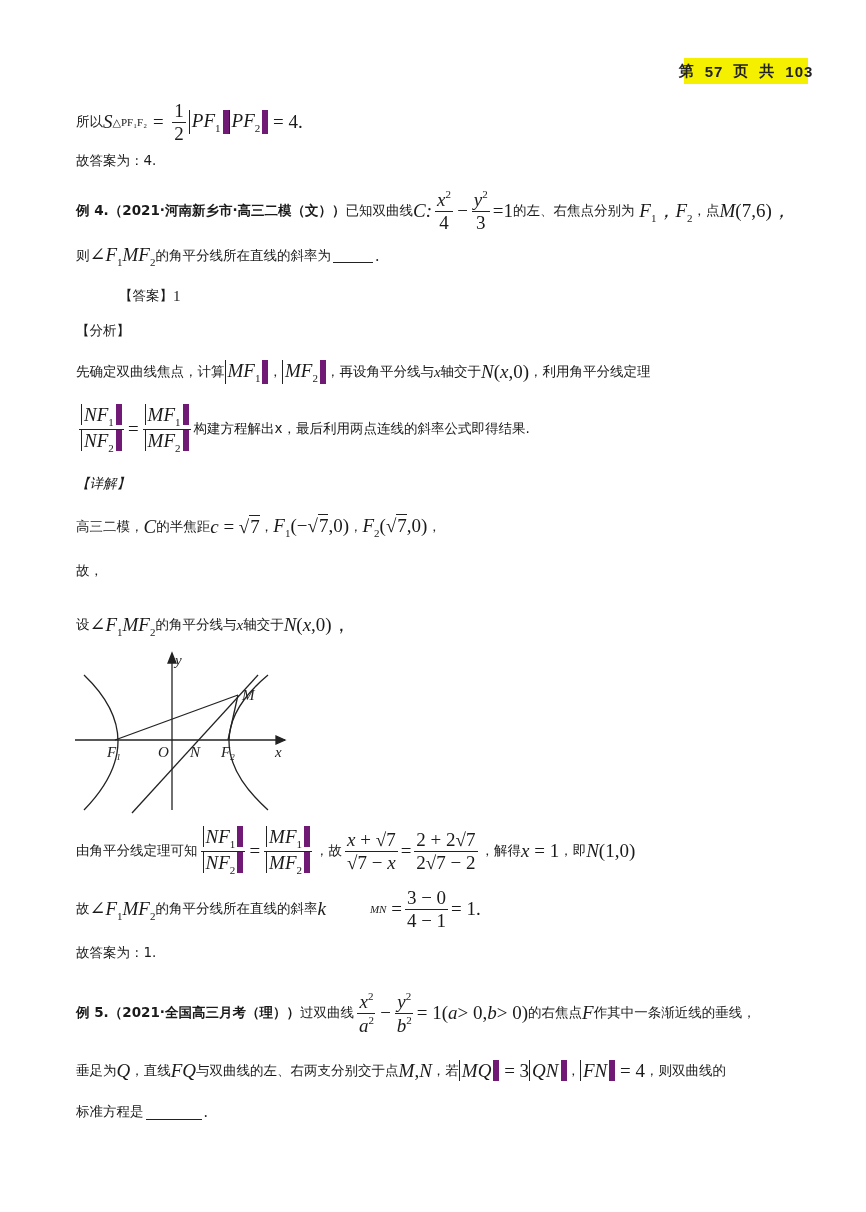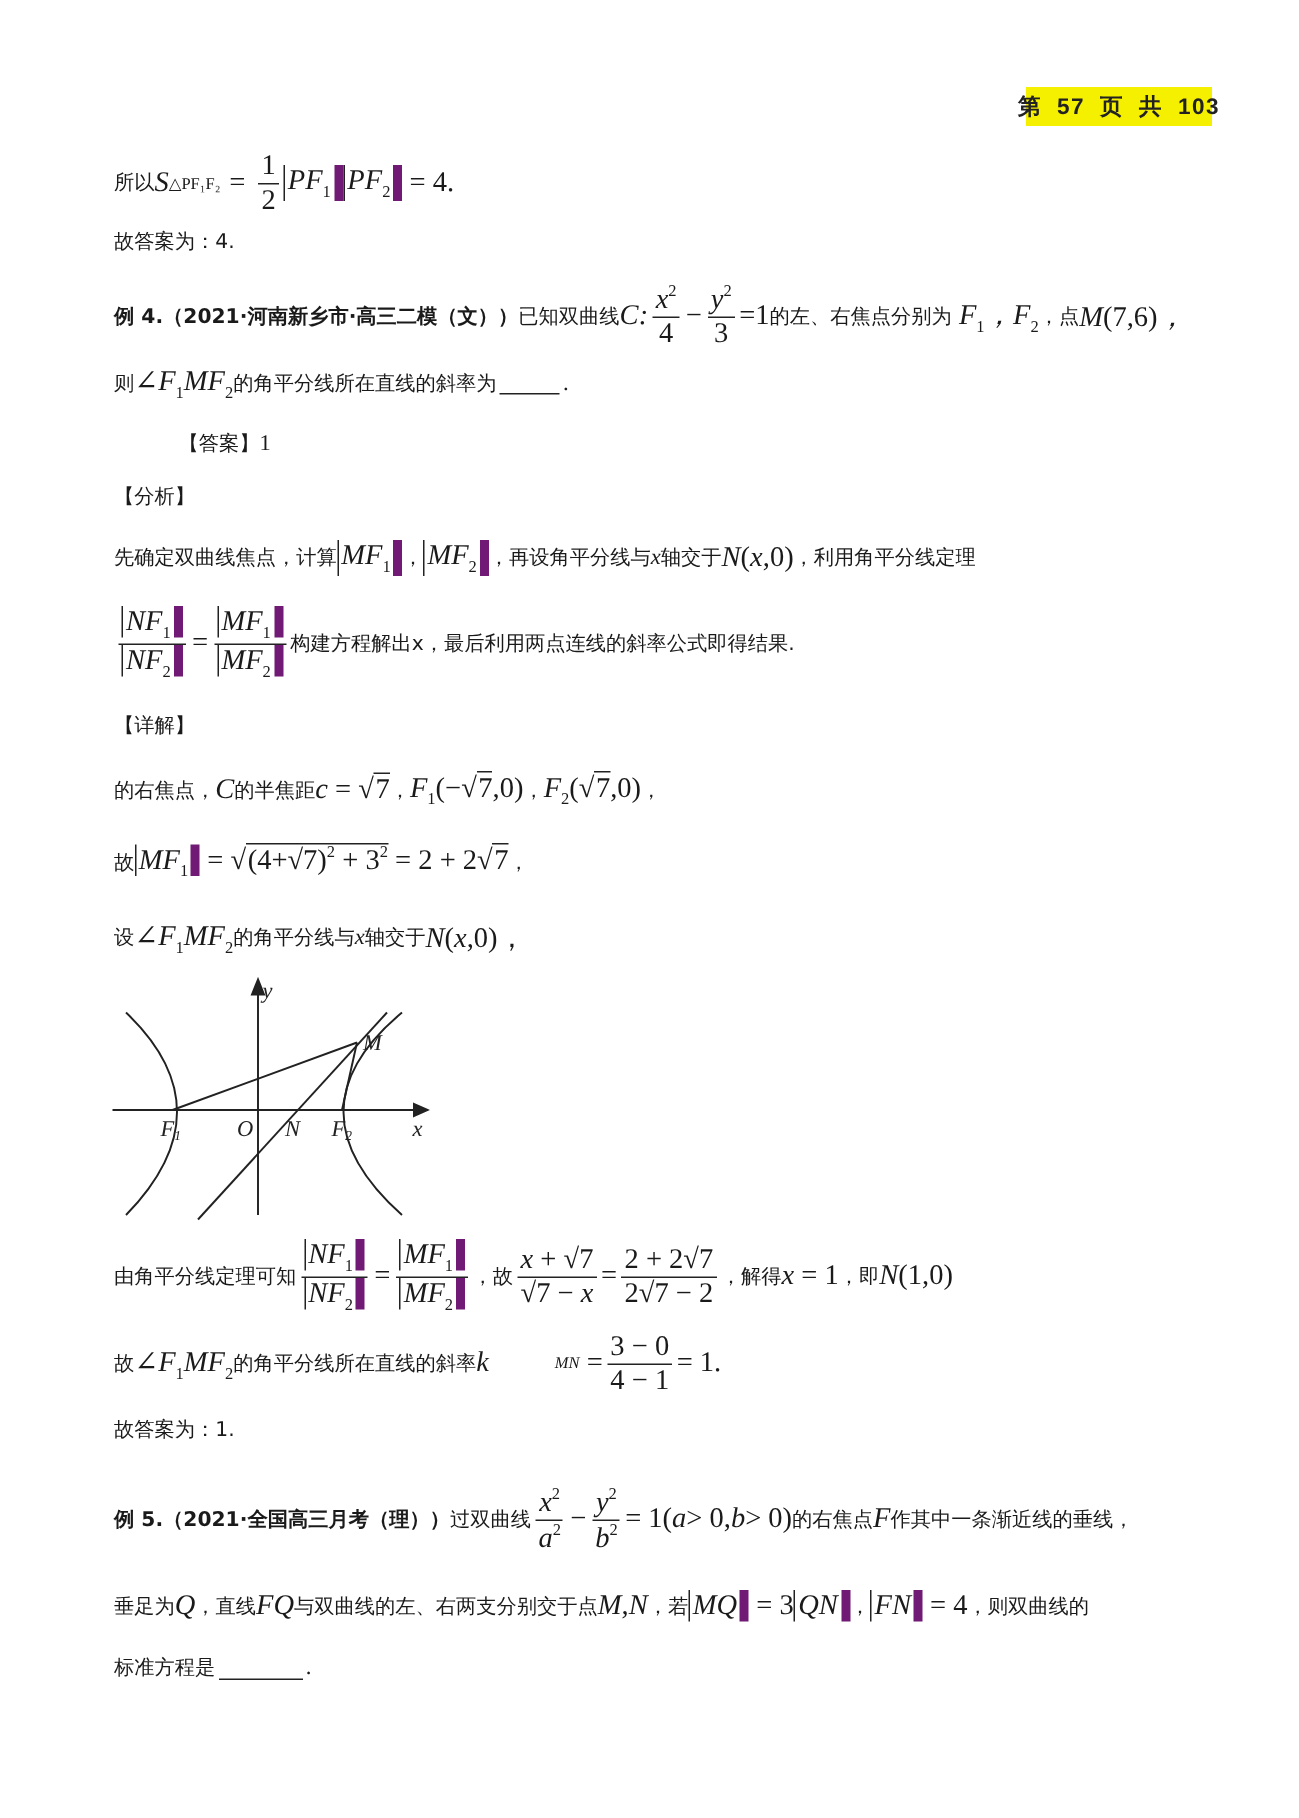--- a/index.html
+++ b/index.html
@@ -108,37 +108,36 @@
         <span class="num"><span class="abs">NF<span class="sub">1</span></span></span>
         <span class="den"><span class="abs">NF<span class="sub">2</span></span></span>
       </span>=<span class="frac">
         <span class="num"><span class="abs">MF<span class="sub">1</span></span></span>
         <span class="den"><span class="abs">MF<span class="sub">2</span></span></span>
       </span>
   </span>
   <span class="cjk">构建方程解出x，最后利用两点连线的斜率公式即得结果.</span>
 </div>
 
-<div class="line" style="top:475px;">
+<div class="line" style="top:475px;font-style:italic;">
   <span class="cjk">【详解】</span>
 </div>
 <div class="line" style="top:515px;">
-  <span class="cjk">的右焦点，</span>
+  <span class="cjk">高三二模，</span>
     <span class="m">C</span>
     <span class="cjk">的半焦距</span>
   <span class="m">c<span style="font-style:normal;"> = √<span class="sqrt">7</span></span></span>
     <span class="cjk">，</span>
   <span class="m">F<span class="sub">1</span><span style="font-style:normal;">(−√<span class="sqrt">7</span>,0)</span></span>
     <span class="cjk">，</span>
   <span class="m">F<span class="sub">2</span><span style="font-style:normal;">(√<span class="sqrt">7</span>,0)</span></span>
     <span class="cjk">，</span>
 </div>
 <div class="line" style="top:562px;">
   <span class="cjk">故</span>
-  <span class="m"><span class="abs">MF<span class="sub">1</span></span><span style="font-style:normal;"> = √<span class="sqrt">(4+√7)<span class="sup">2</span> + 3<span class="sup">2</span></span> = 2 + 2√<span class="sqrt">7</span></span></span>
     <span class="cjk">，</span>
 </div>
 <div class="line" style="top:612px;">
   <span class="cjk">设</span>
     <span class="m">∠F<span class="sub">1</span>MF<span class="sub">2</span></span>
     <span class="cjk">的角平分线与</span>
     <span class="m" style="font-size:15px;">x</span>
     <span class="cjk">轴交于</span>
   <span class="m">N<span style="font-style:normal;">(</span>x<span style="font-style:normal;">,0)，</span></span>
 </div>

